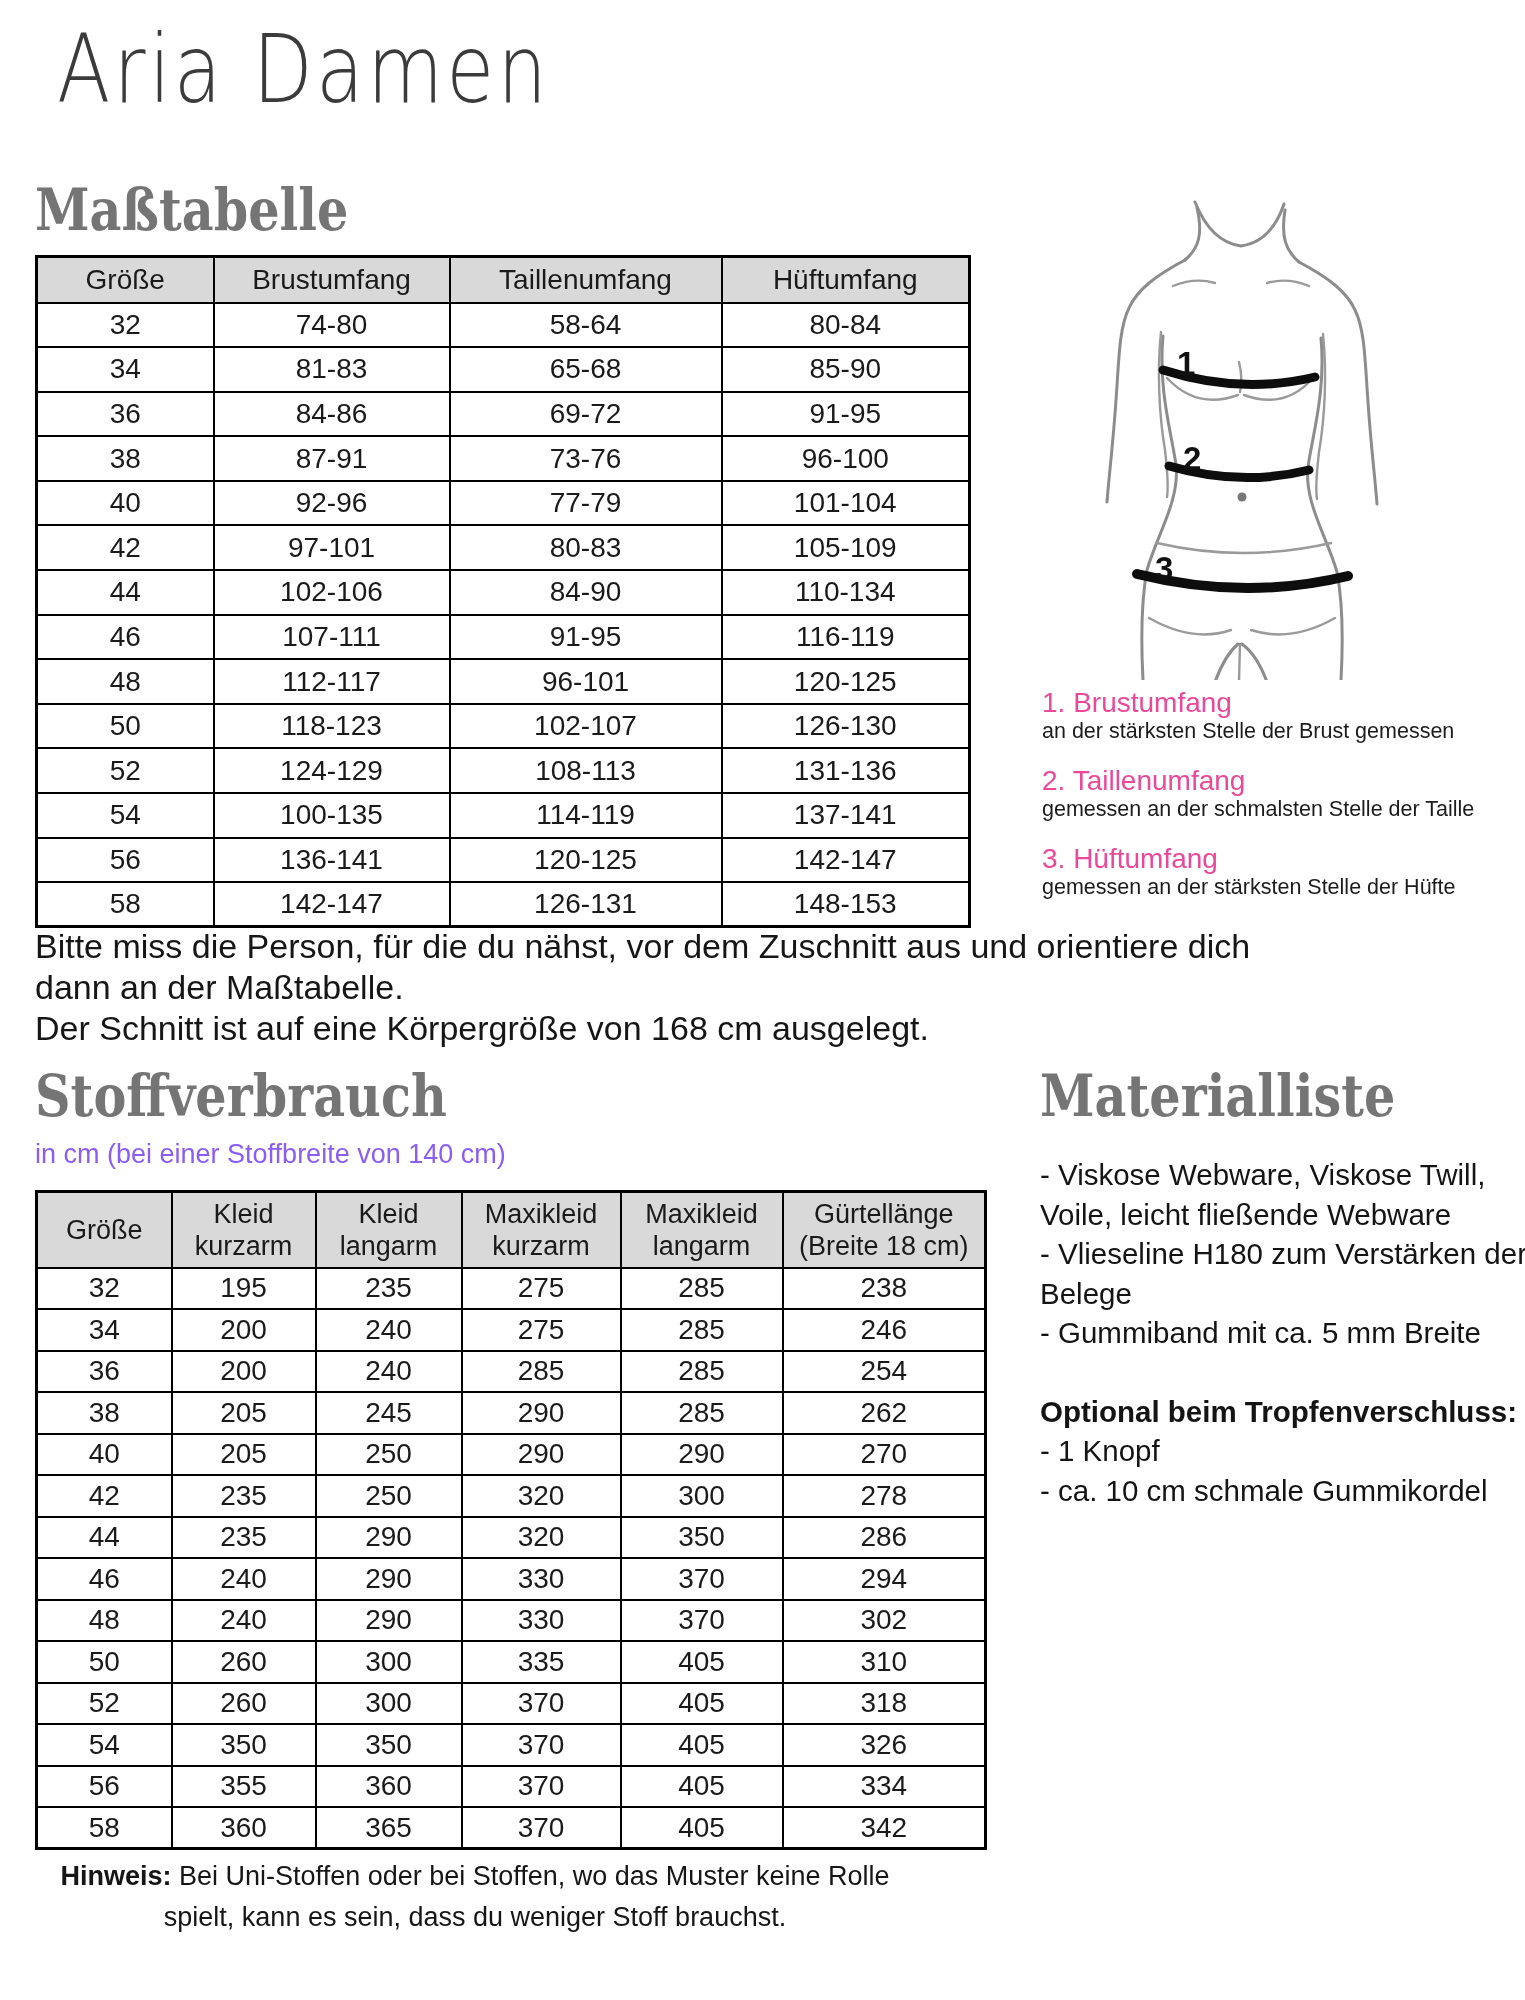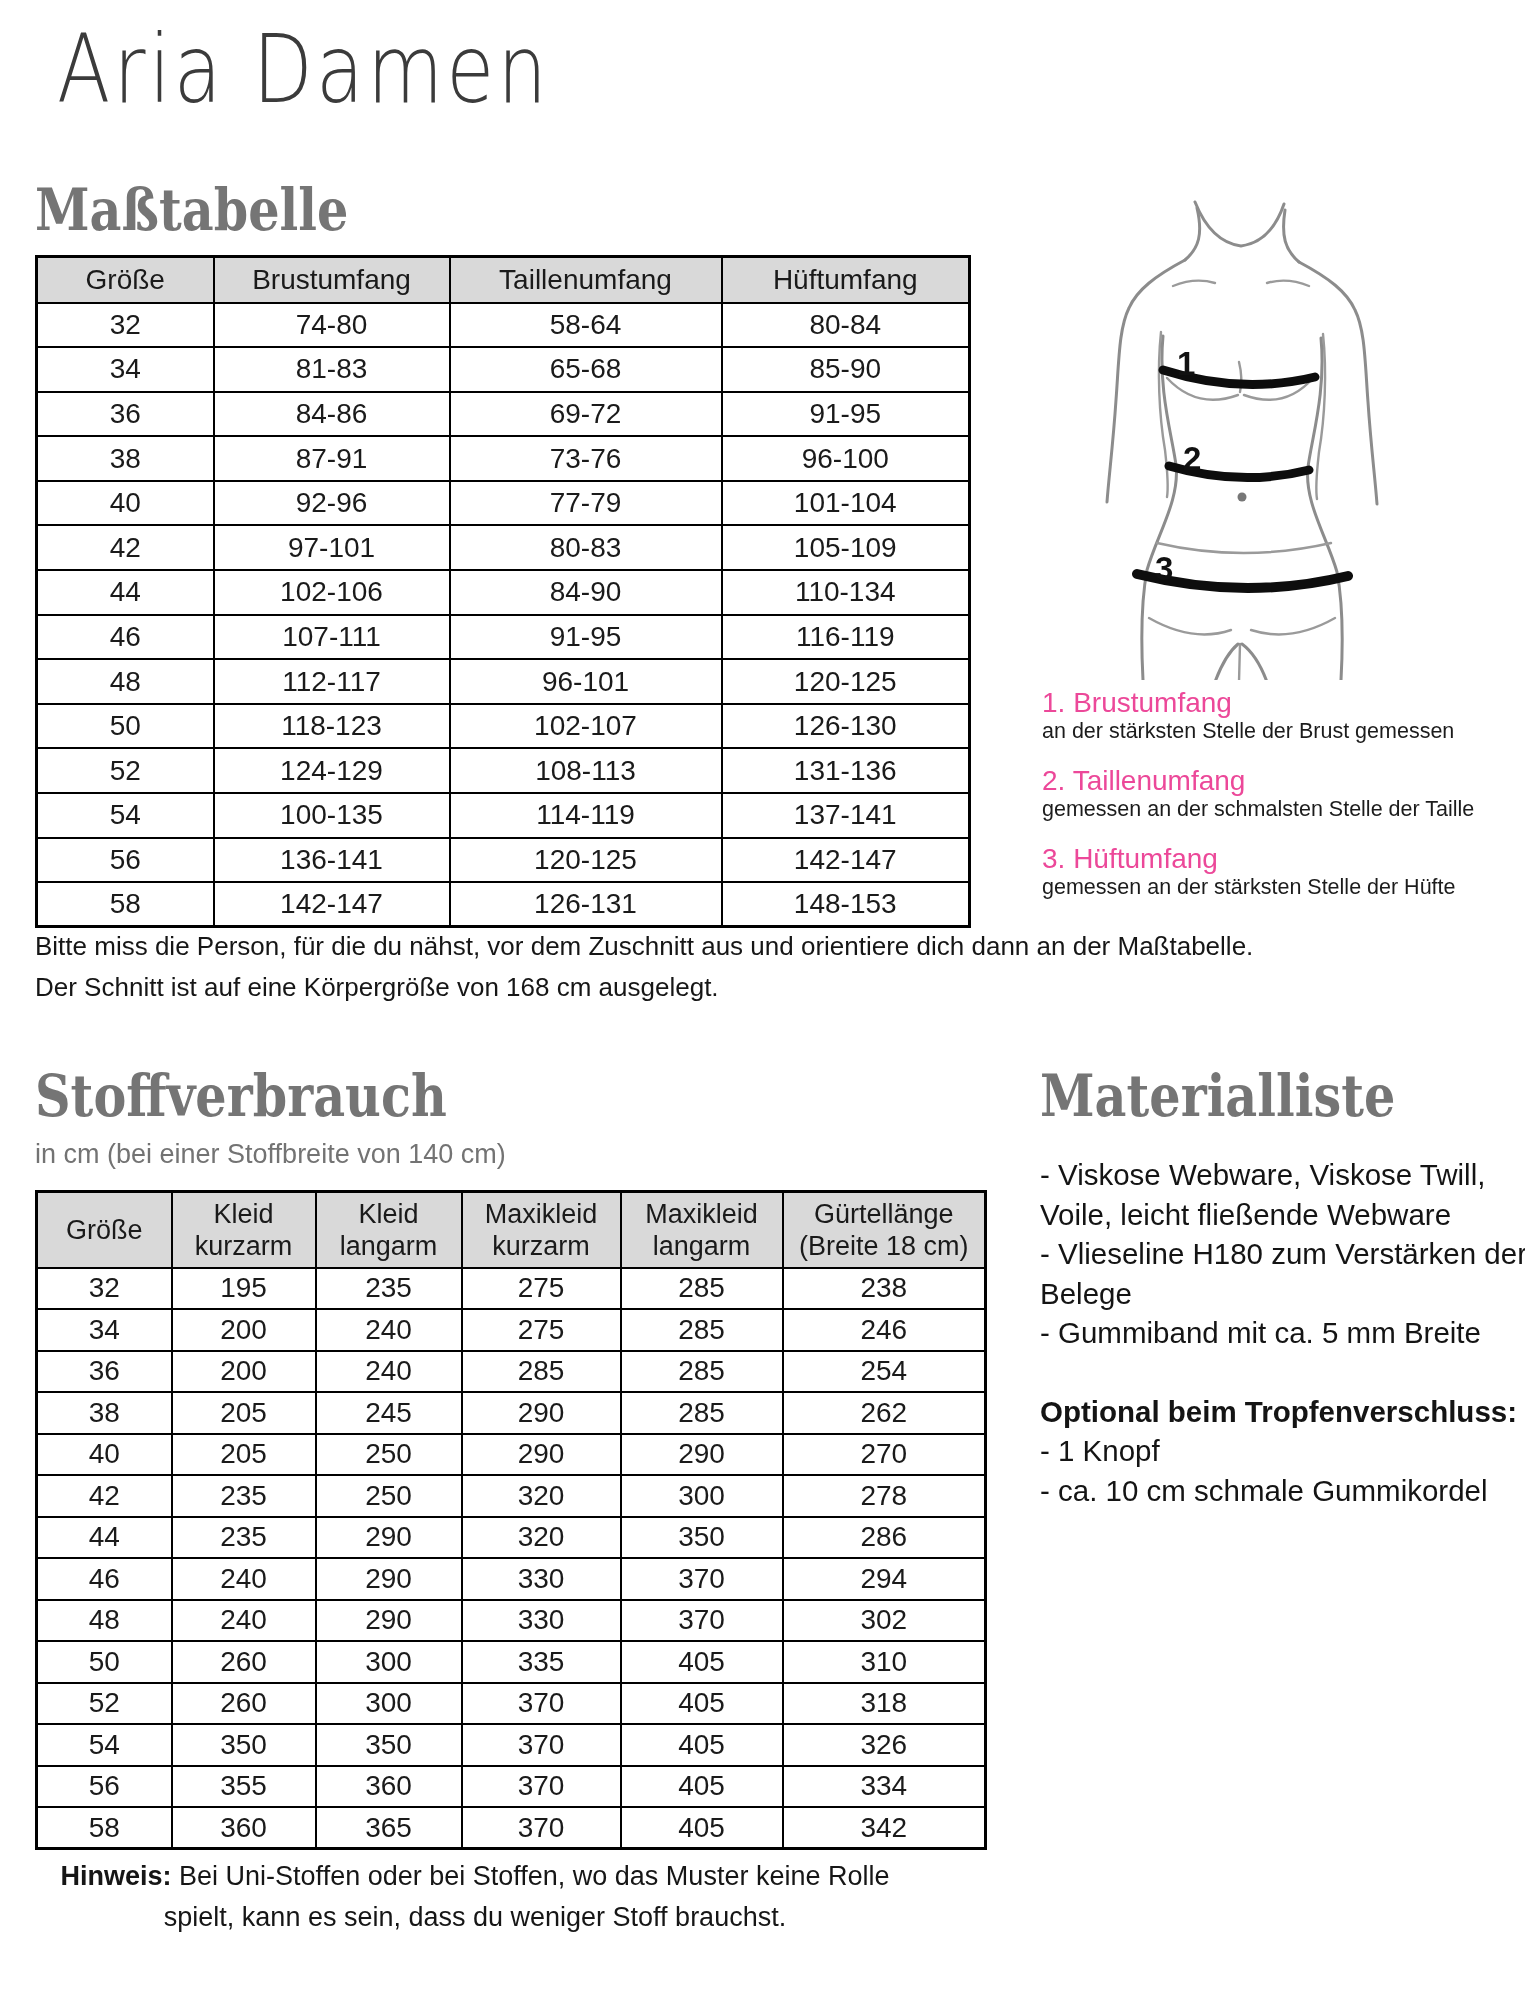--- a/index.html
+++ b/index.html
@@ -38,25 +38,25 @@
   #table2 { position:absolute; left:35px; top:1190px; width:949px; border:3px solid #000; }
   #table2 thead tr { height:76px; }
   #table2 tbody tr { height:41.5px; }
   #table2 th { font-size:27px; line-height:32px; font-stretch:condensed; }
   #table2 td { font-size:28px; font-stretch:condensed; }
   #table2 th span { display:block; }
   #table2 th span:empty { display:none; }
 
   .note {
     position:absolute; left:35px; top:926px; width:1260px;
-    font-size:26px; line-height:41px; font-stretch:condensed; color:#161616;
+    font-size:34px; line-height:41px; font-stretch:condensed; color:#161616;
   }
   .subtitle {
     position:absolute; left:35px; top:1139px;
-    font-size:27px; font-stretch:condensed; color:#737373;
+    font-size:27px; font-stretch:condensed; color:#8b5cf6;
   }
 
   .figure-wrap { position:absolute; left:1045px; top:150px; width:400px; height:530px; }
 
   .legend { position:absolute; left:1042px; top:687px; width:470px; }
   .legend-entry { margin-bottom:21px; }
   .legend-title { font-size:28px; line-height:32px; font-stretch:condensed; color:#ec4899; }
   .legend-desc  { font-size:21.5px; line-height:25px; font-stretch:condensed; color:#1c1c1c; }
 
   .material { position:absolute; left:1040px; top:1155px; width:492px;

